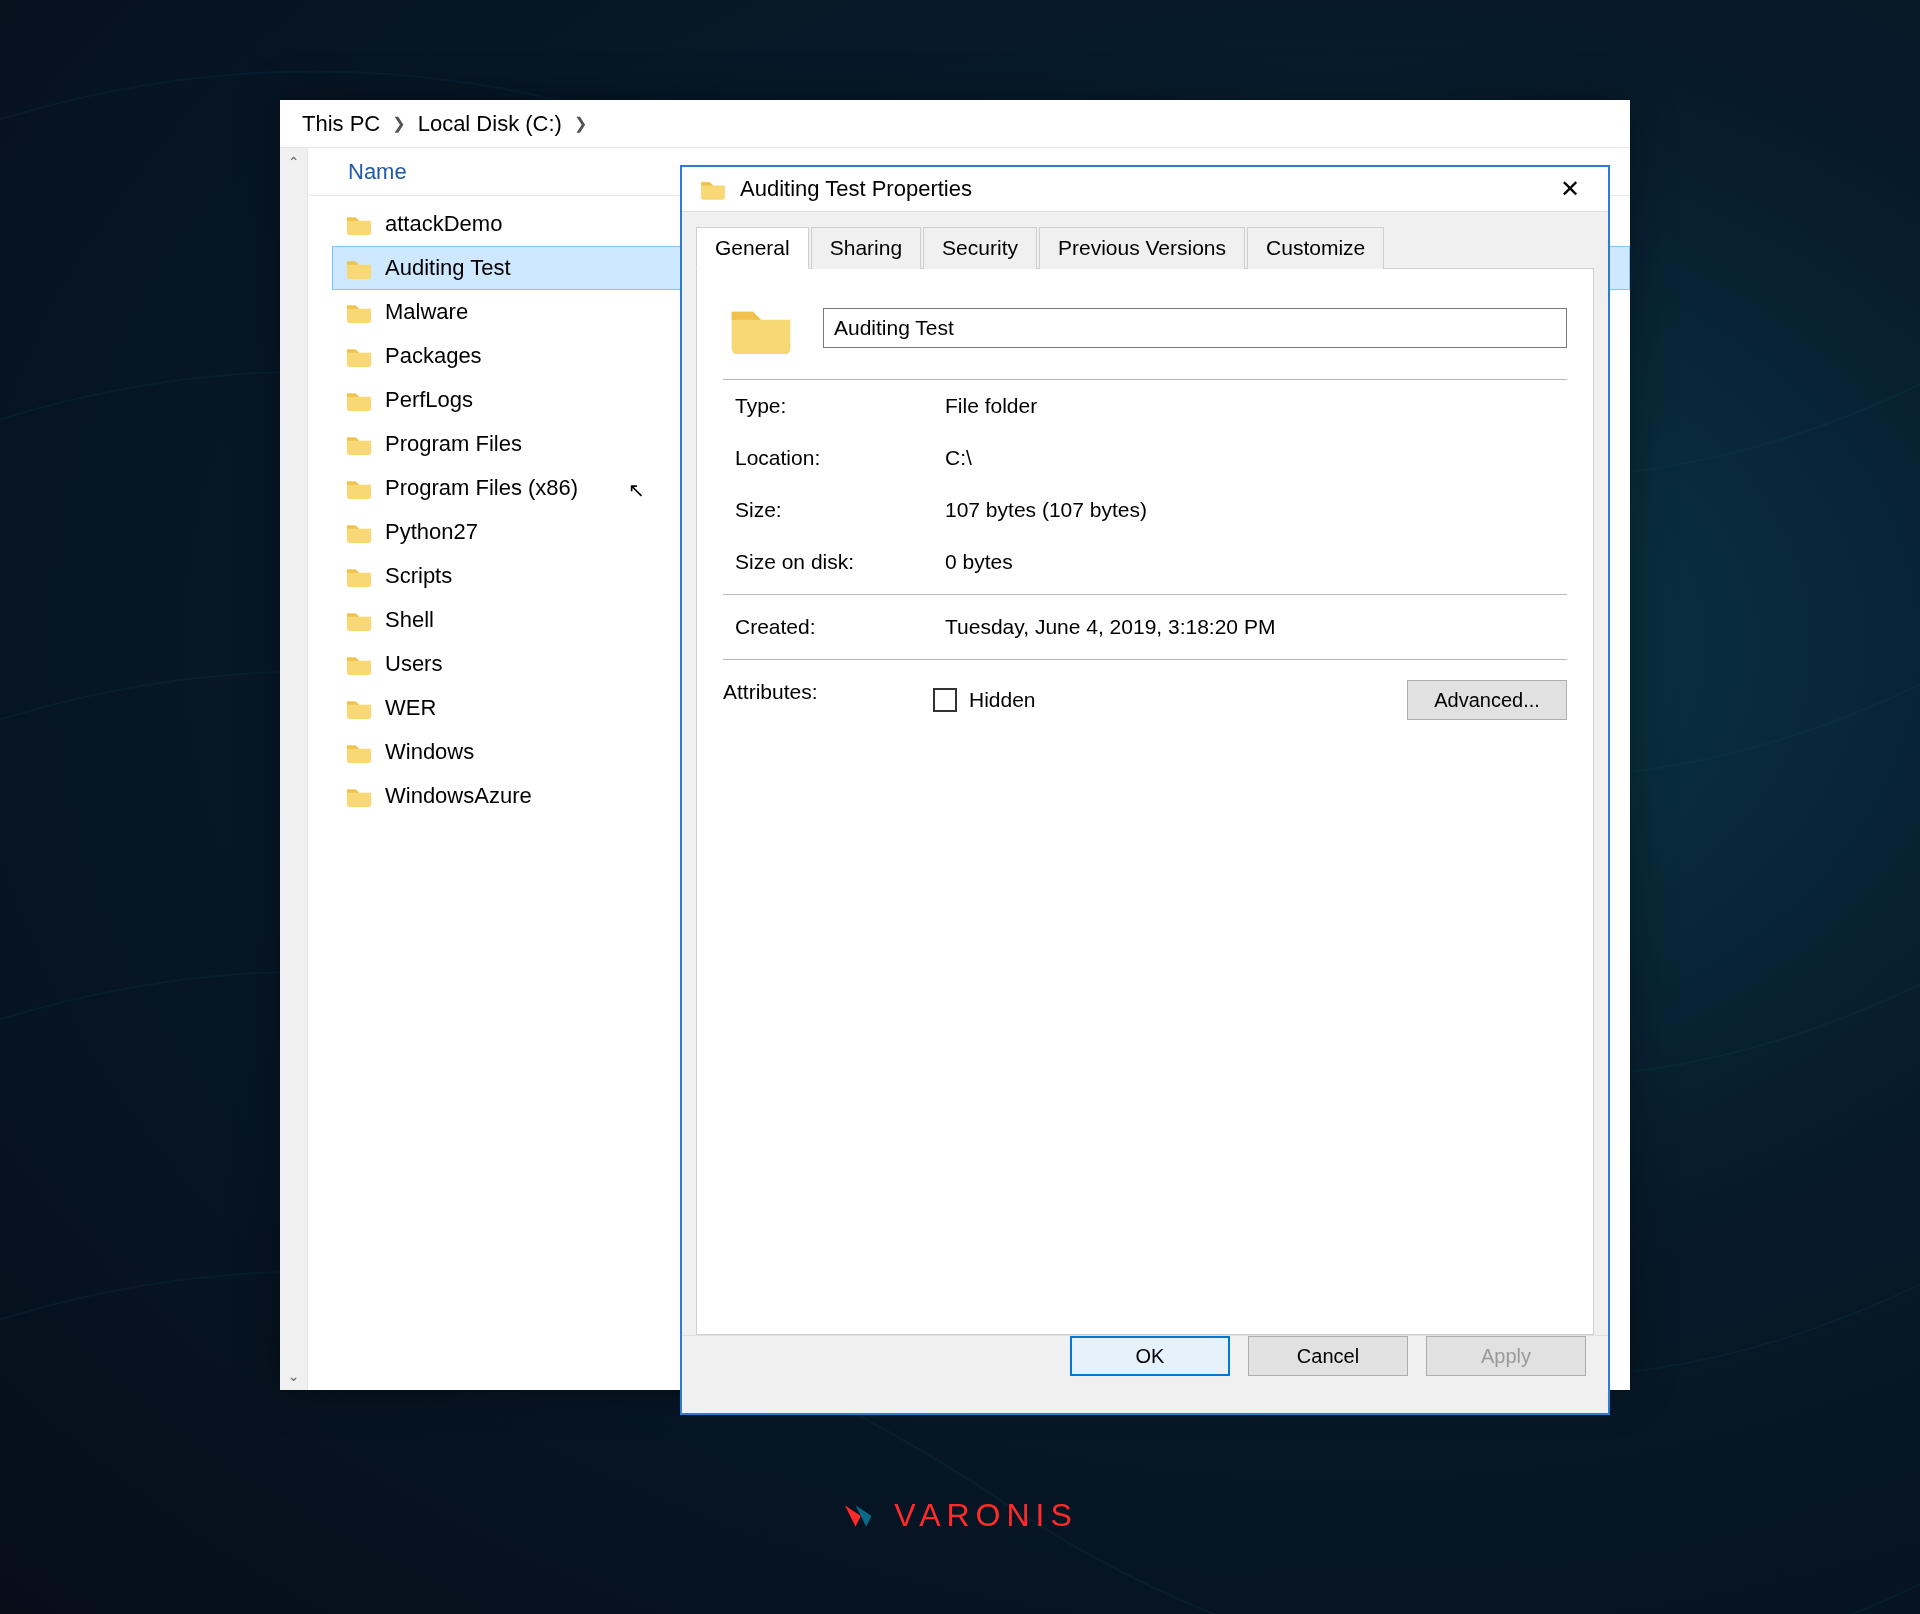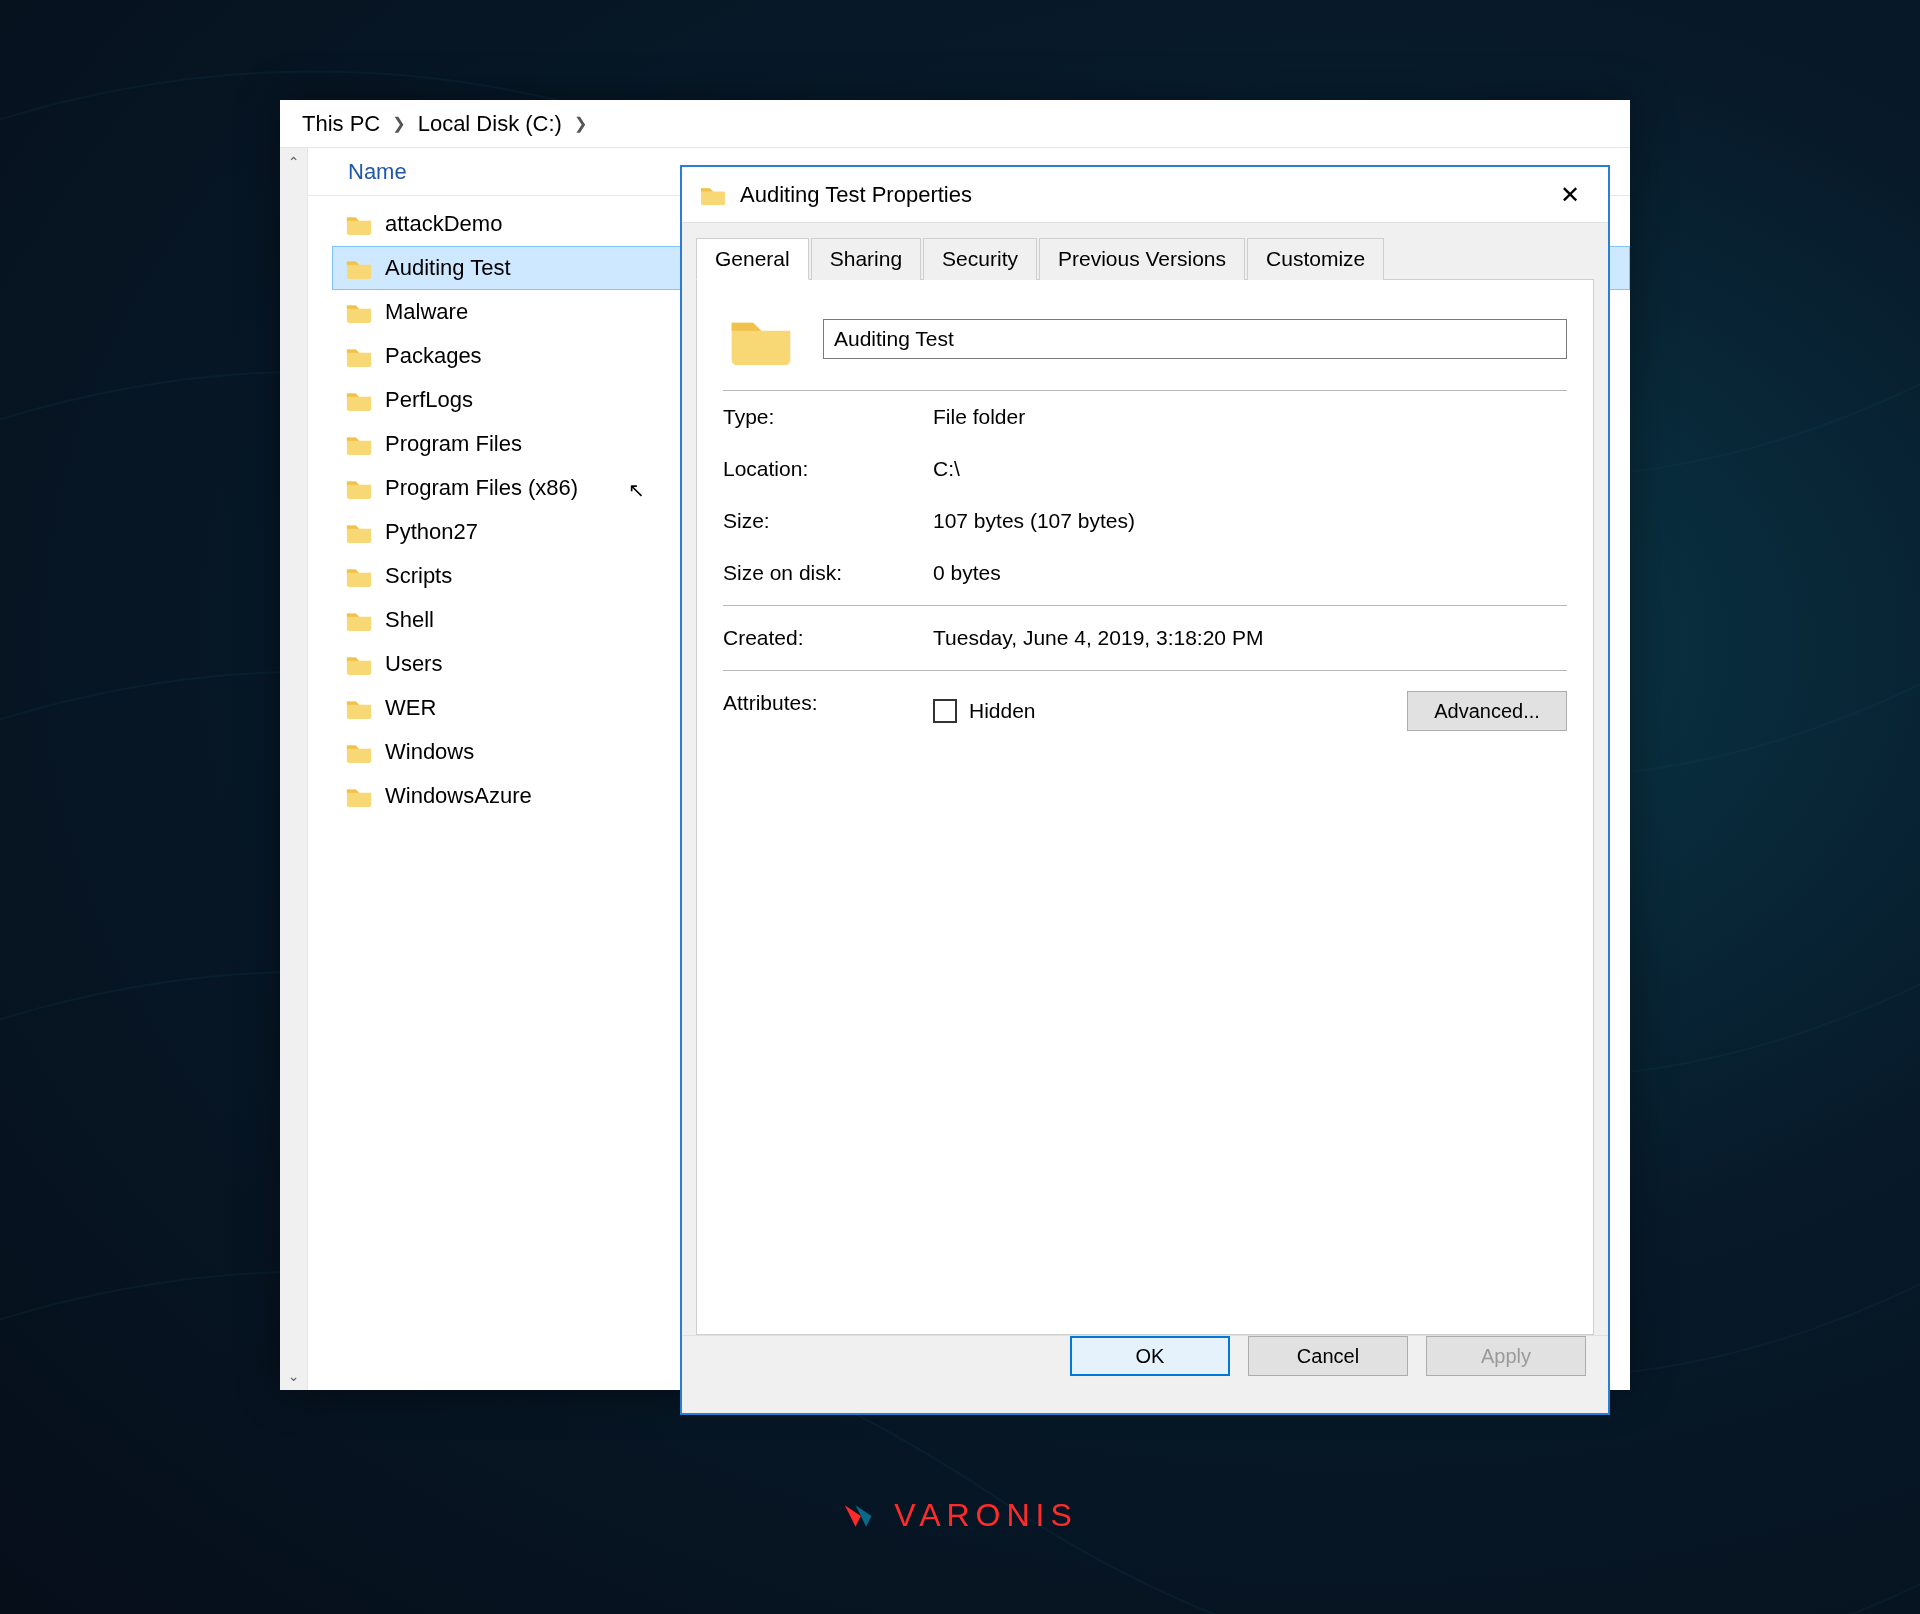--- a/index.html
+++ b/index.html
@@ -106,21 +106,21 @@
   
   .dialog {
     position: absolute;
     left: 680px; top: 165px;
     width: 930px; height: 1250px;
     background: #fff;
     border: 2px solid #2a7fd4;
     display: flex; flex-direction: column;
   }
   .dialog-titlebar {
-    height: 56px;
+    height: 45px;
     display: flex; align-items: center;
     padding: 0 18px;
     border-bottom: 1px solid #e0e0e0;
     background: #fff;
   }
   .dialog-titlebar .title-icon { width: 26px; height: 22px; margin-right: 14px; }
   .dialog-titlebar .title-text { font-size: 22px; color: #000; }
   .dialog-titlebar .close-x {
     margin-left: auto;
     width: 40px; height: 40px;
@@ -175,20 +175,21 @@
     padding: 0 10px;
     border: 1px solid #7a7a7a;
     background: #fff;
   }
 
   .prop-row {
     display: flex;
     padding: 14px 0;
     font-size: 21px;
     color: #000;
+    margin-left: 12px;
   }
   .prop-row .plabel { width: 210px; }
   .sep { border-top: 1px solid #b8b8b8; margin: 6px 0; }
 
   .attr-block {
     display: flex;
     padding-top: 14px;
     font-size: 21px;
   }
   .attr-block .plabel { width: 210px; }

